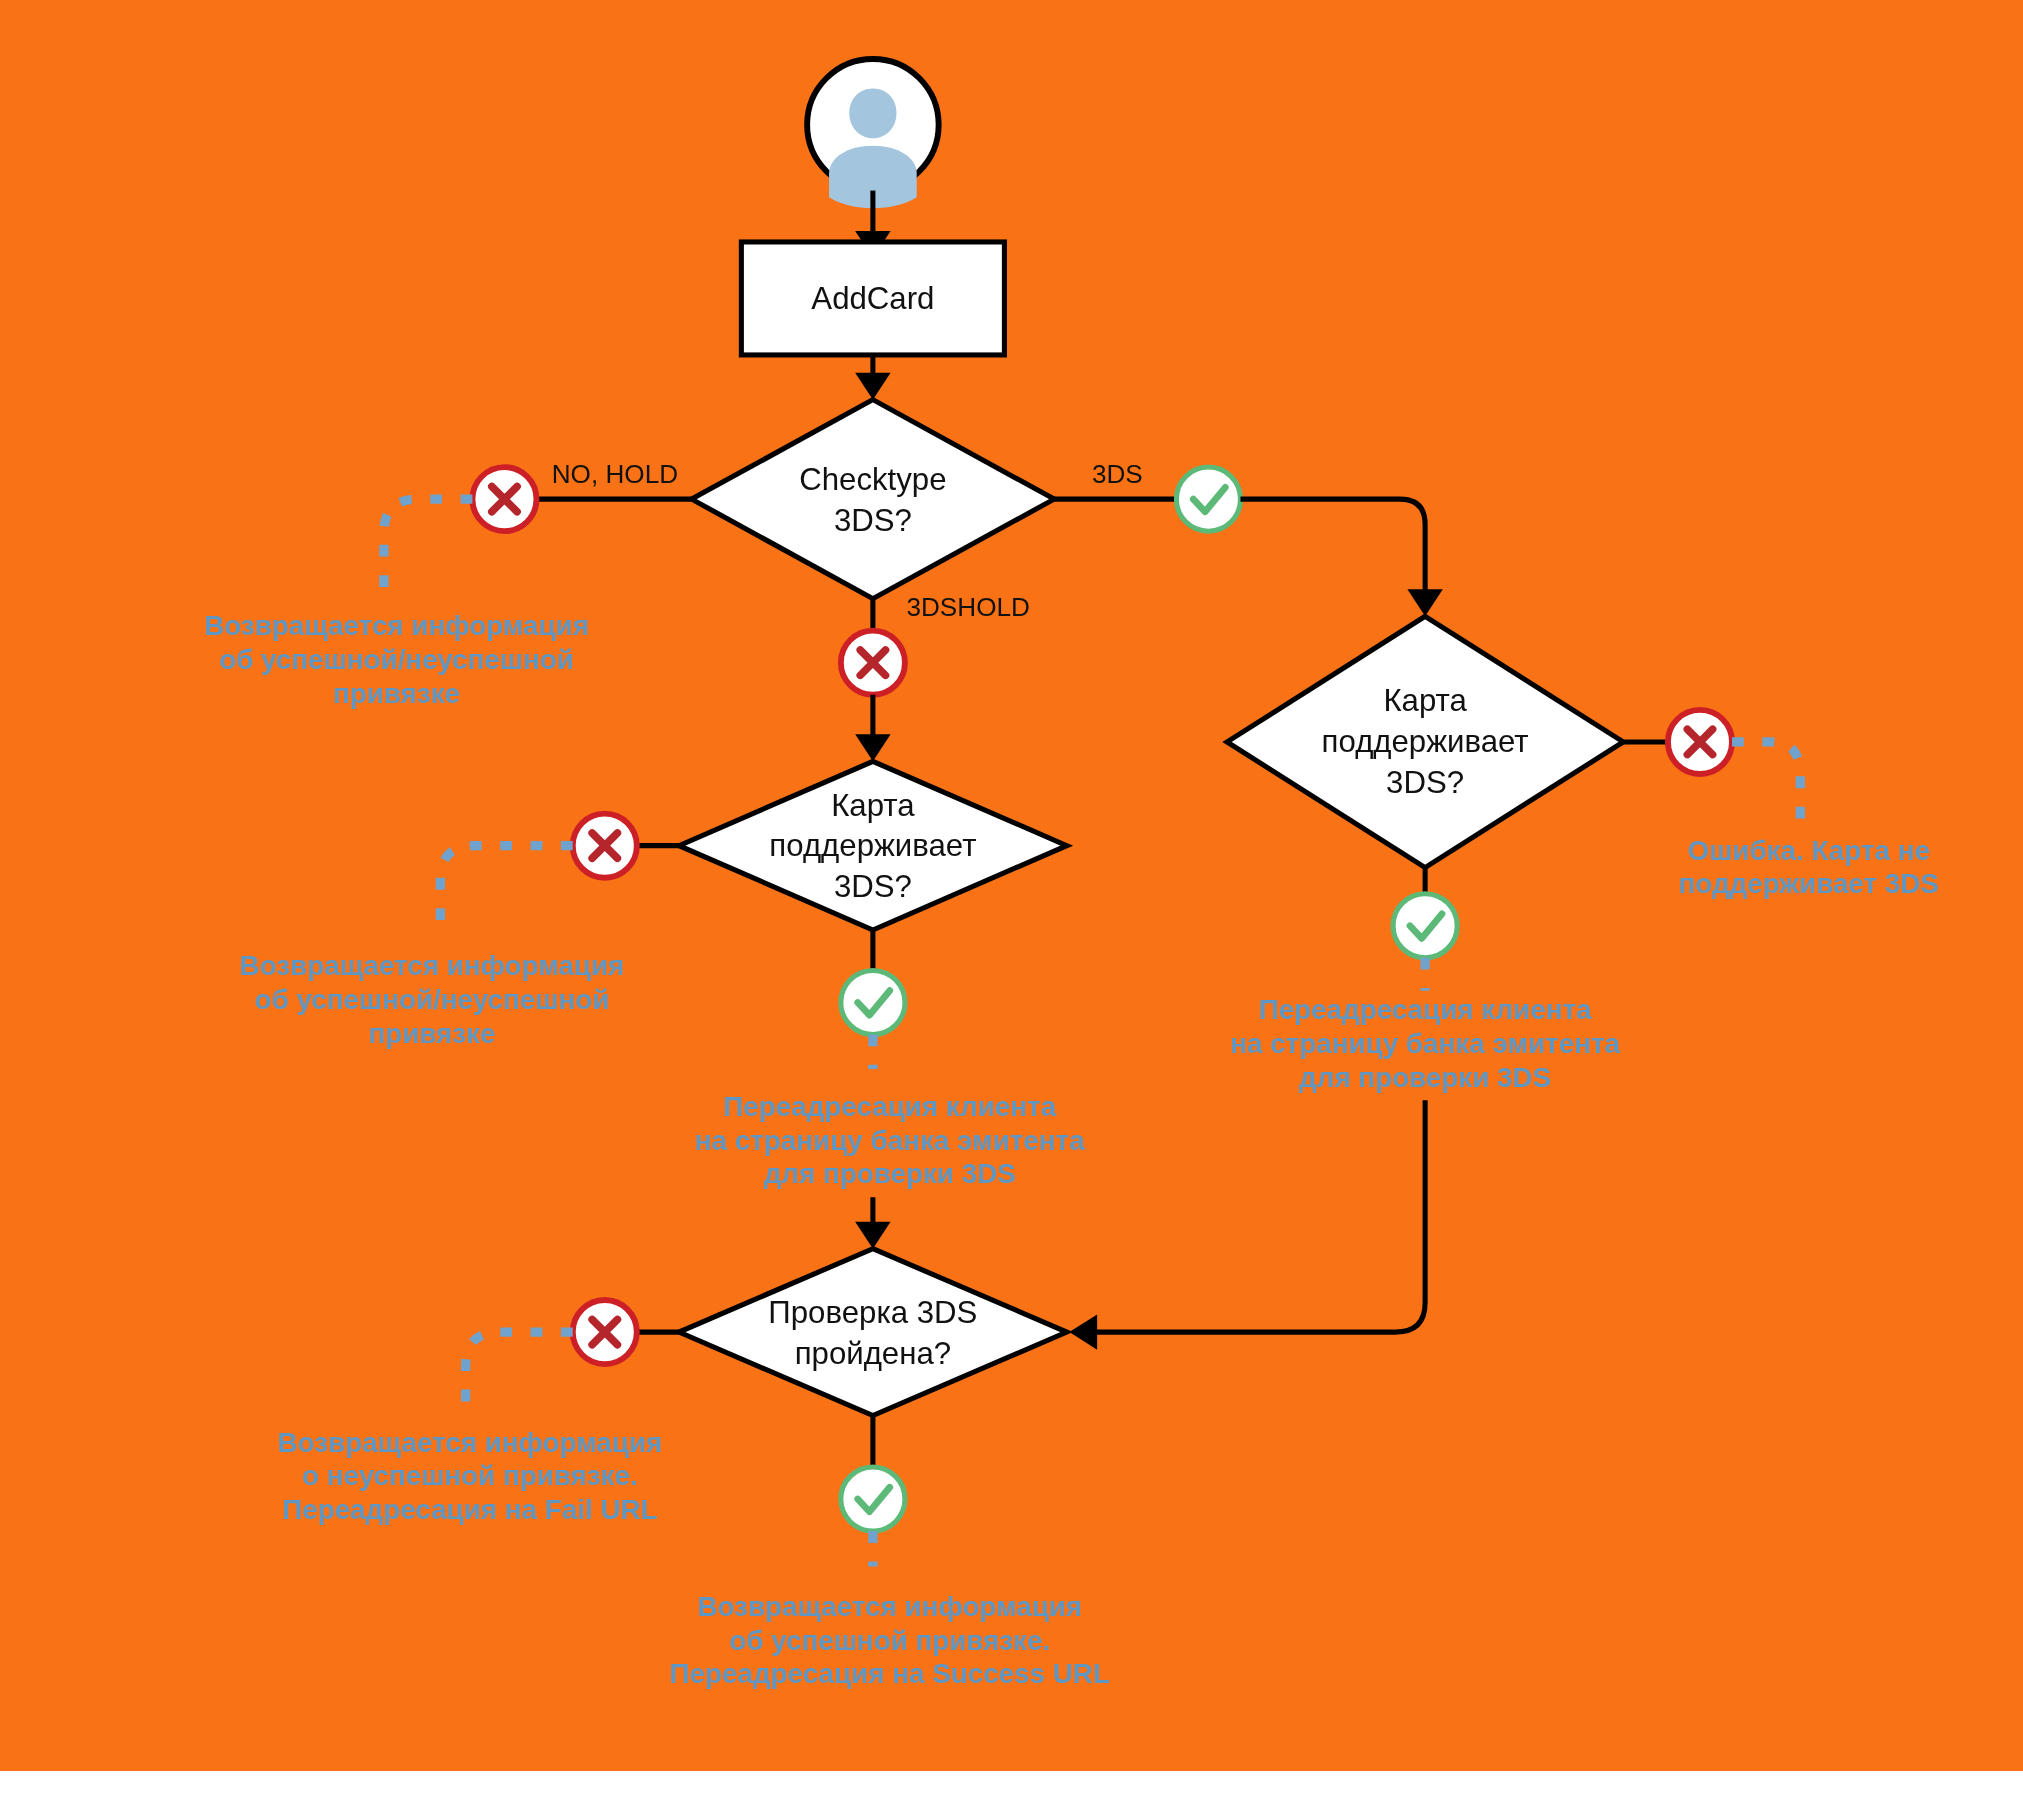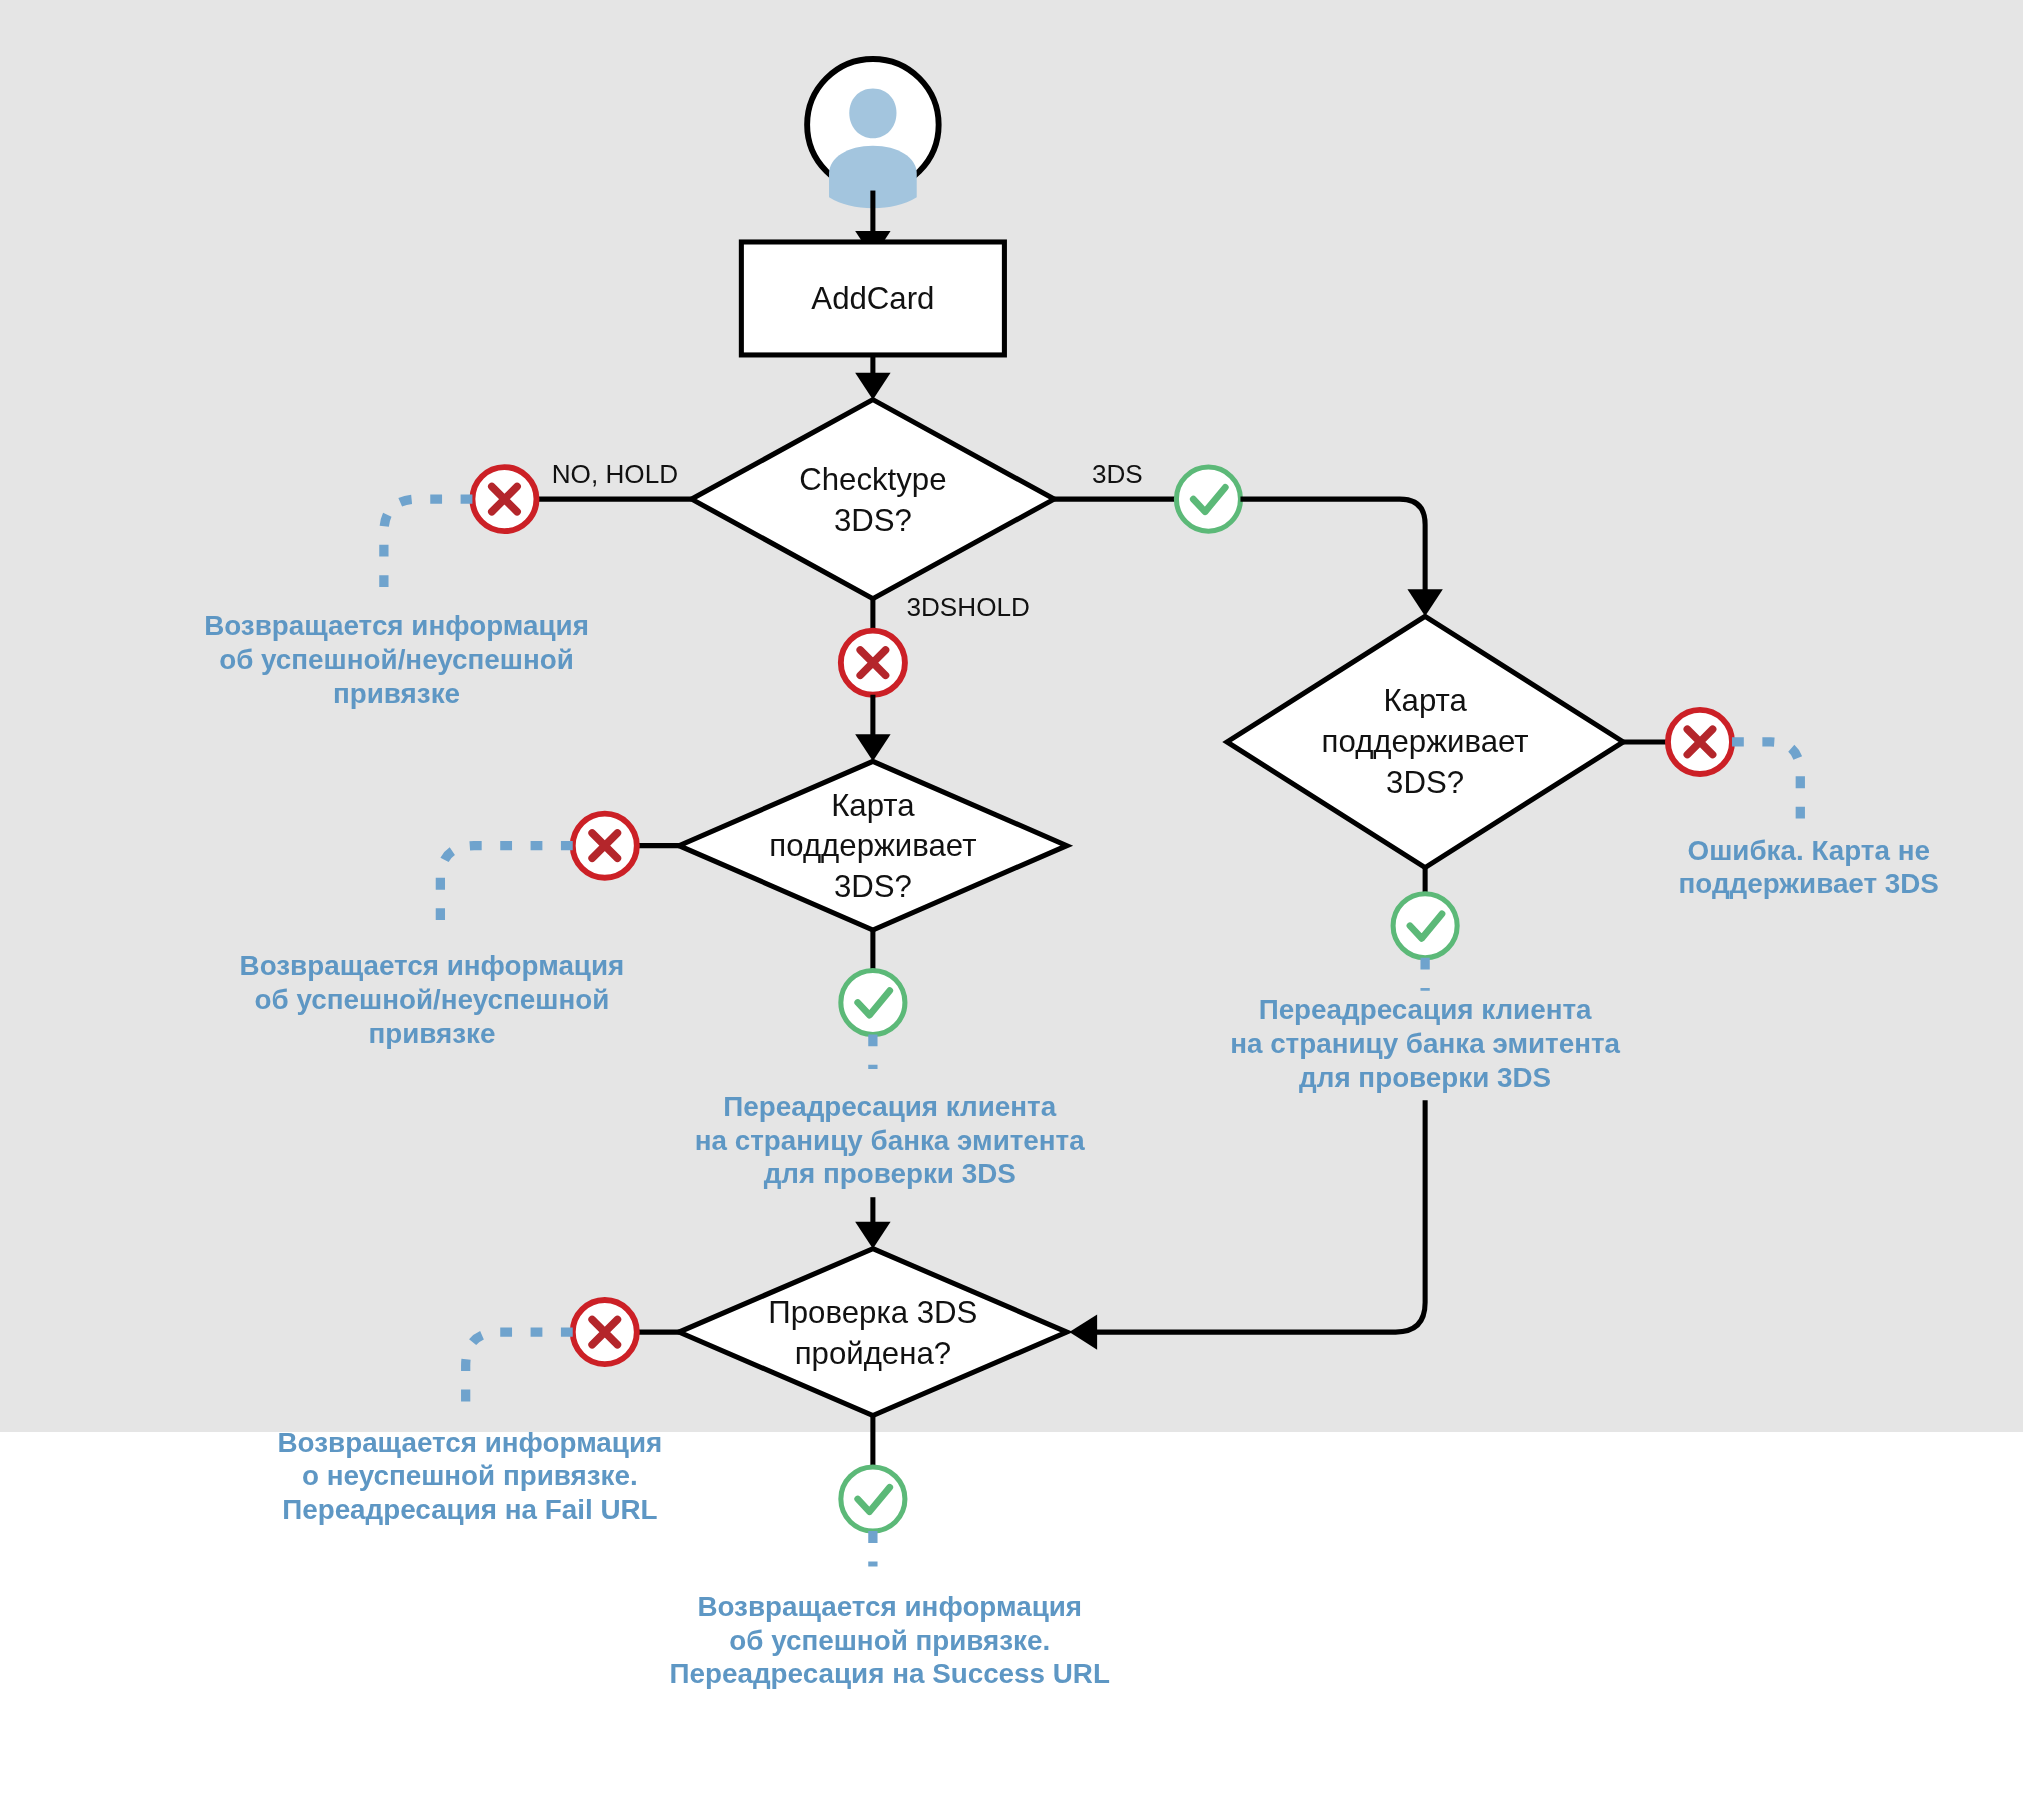--- a/index.html
+++ b/index.html
@@ -9,22 +9,22 @@
   }
   body {
     width: 2024px;
     height: 1811px;
     font-family: "Liberation Sans", sans-serif;
     overflow: hidden;
   }
   #flow-root {
     position: relative;
     width: 2024px;
-    height: 1432px;
-    background: #e5e5e5;
+    height: 1771px;
+    background: #f97316;
   }
   svg.flow-canvas {
     display: block;
     width: 2024px;
     height: 1811px;
   }
   .node-shape {
     fill: #ffffff;
     stroke: #000000;
     stroke-width: 6;

